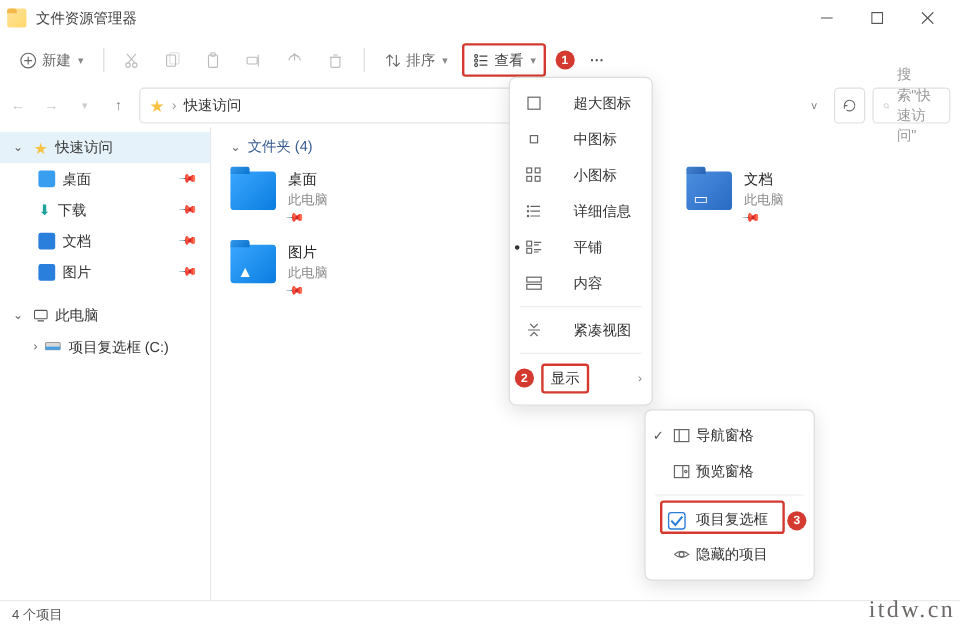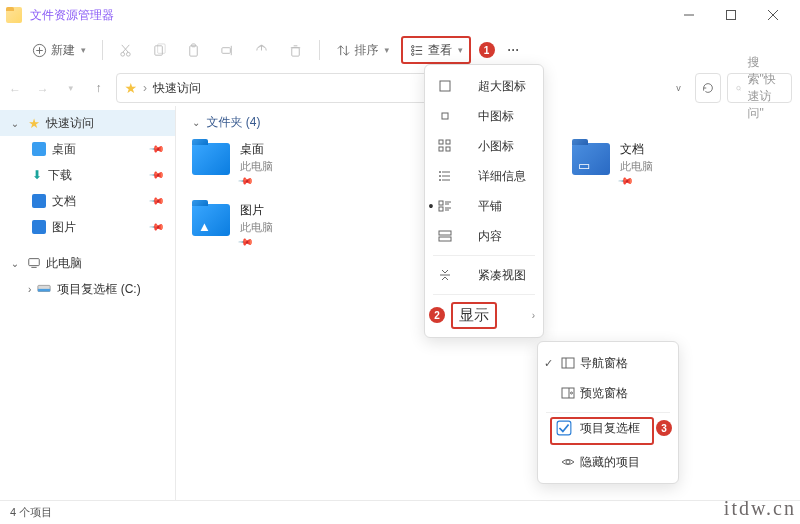--- a/index.html
+++ b/index.html
@@ -2,27 +2,27 @@
 <html><head>
 <meta charset="utf-8">
 <style>
 * { margin:0; padding:0; box-sizing:border-box; font-family:"Segoe UI","Microsoft YaHei",sans-serif; }
 body { width:800px; height:524px; background:#fff; position:relative; overflow:hidden; font-size:12px; color:#333; }
 
 
 .titlebar { height:30px; display:flex; align-items:center; padding:0 6px; }
 .titlebar .app-icon { width:16px; height:16px; background:linear-gradient(135deg,#ffe29a 0%,#ffd86b 100%); border-radius:2px; margin-right:8px; position:relative; }
 .titlebar .app-icon::before { content:""; position:absolute; top:0; left:0; width:8px; height:4px; background:#f3b94c; border-radius:2px 2px 0 0; }
-.titlebar .title { font-size:12px; color:#8b5cf6; }
+.titlebar .title { font-size:12px; color:#404040; }
 .titlebar .win-btns { margin-left:auto; display:flex; }
 .win-btn { width:42px; height:30px; display:flex; align-items:center; justify-content:center; color:#555; }
 .win-btn svg { width:10px; height:10px; }
 
 
-.toolbar { height:40px; display:flex; align-items:center; padding:0 24px; gap:4px; }
+.toolbar { height:40px; display:flex; align-items:center; padding:0 8px; gap:4px; }
 .tbtn { height:30px; padding:0 8px; display:flex; align-items:center; gap:4px; color:#666; border-radius:4px; }
 .tbtn.icon-only { width:30px; justify-content:center; padding:0; }
 .tbtn svg { width:15px; height:15px; }
 .tbtn.disabled { color:#bbb; }
 .tsep { width:1px; height:20px; background:#ddd; margin:0 4px; }
 .view-btn { border:2px solid #d43a2f; border-radius:3px; padding:2px 6px; display:flex; align-items:center; gap:4px; height:28px; color:#444; }
 .annot-badge { width:16px; height:16px; border-radius:50%; background:#d43a2f; color:#fff; font-size:10px; display:inline-flex; align-items:center; justify-content:center; font-weight:bold; margin-left:4px; }
 
 
 .addrrow { height:36px; display:flex; align-items:center; padding:4px 8px 4px 4px; gap:6px; }
@@ -79,23 +79,23 @@
 .mitem .mi-icon { position:absolute; left:8px; width:16px; color:#666; display:flex; align-items:center; justify-content:center; }
 .mitem .mi-icon svg { width:14px; height:14px; }
 .mitem.with-check { padding-left:42px; }
 .mitem.with-check .mi-icon { left:22px; }
 .menu1 .mitem { padding-left:53px; }
 .menu1 .mitem .mi-icon { left:12px; }
 .menu1 .dot { position:absolute; left:-2px; width:12px; text-align:center; color:#333; font-size:14px; }
 .menu-sep { height:1px; background:#eee; margin:4px 8px; }
 .show-row { display:flex; align-items:center; height:32px; padding:0 8px 0 4px; }
 .show-row .badge2 { width:16px; height:16px; border-radius:50%; background:#d43a2f; color:#fff; font-size:10px; display:flex; align-items:center; justify-content:center; font-weight:bold; margin-right:6px; }
-.show-row .show-label { border:2px solid #d43a2f; border-radius:3px; padding:2px 6px; font-size:15px; }
+.show-row .show-label { border:2px solid #d43a2f; border-radius:3px; padding:2px 6px; font-size:12px; }
 .show-row .arrow-r { margin-left:auto; color:#888; font-size:10px; }
-.m2-redbox { margin:2px 24px 2px 12px; border:2px solid #d43a2f; border-radius:3px; padding:1px 6px 1px 4px; display:flex; align-items:flex-start; height:28px; gap:8px; position:relative; }
+.m2-redbox { margin:2px 24px 2px 12px; border:2px solid #d43a2f; border-radius:3px; padding:1px 6px 1px 4px; display:flex; align-items:flex-end; height:28px; gap:8px; position:relative; }
 .m2-redbox .mi-icon { width:16px; color:#2b7ed6; display:flex; }
 .m2-redbox .b3 { position:absolute; right:-20px; width:16px; height:16px; border-radius:50%; background:#d43a2f; color:#fff; font-size:10px; display:flex; align-items:center; justify-content:center; font-weight:bold; }
 
 .chevdown { color:#888; font-size:9px; margin-left:2px; }
 </style>
 </head>
 <body>
 
 <div class="titlebar">
   <div class="app-icon"></div>

